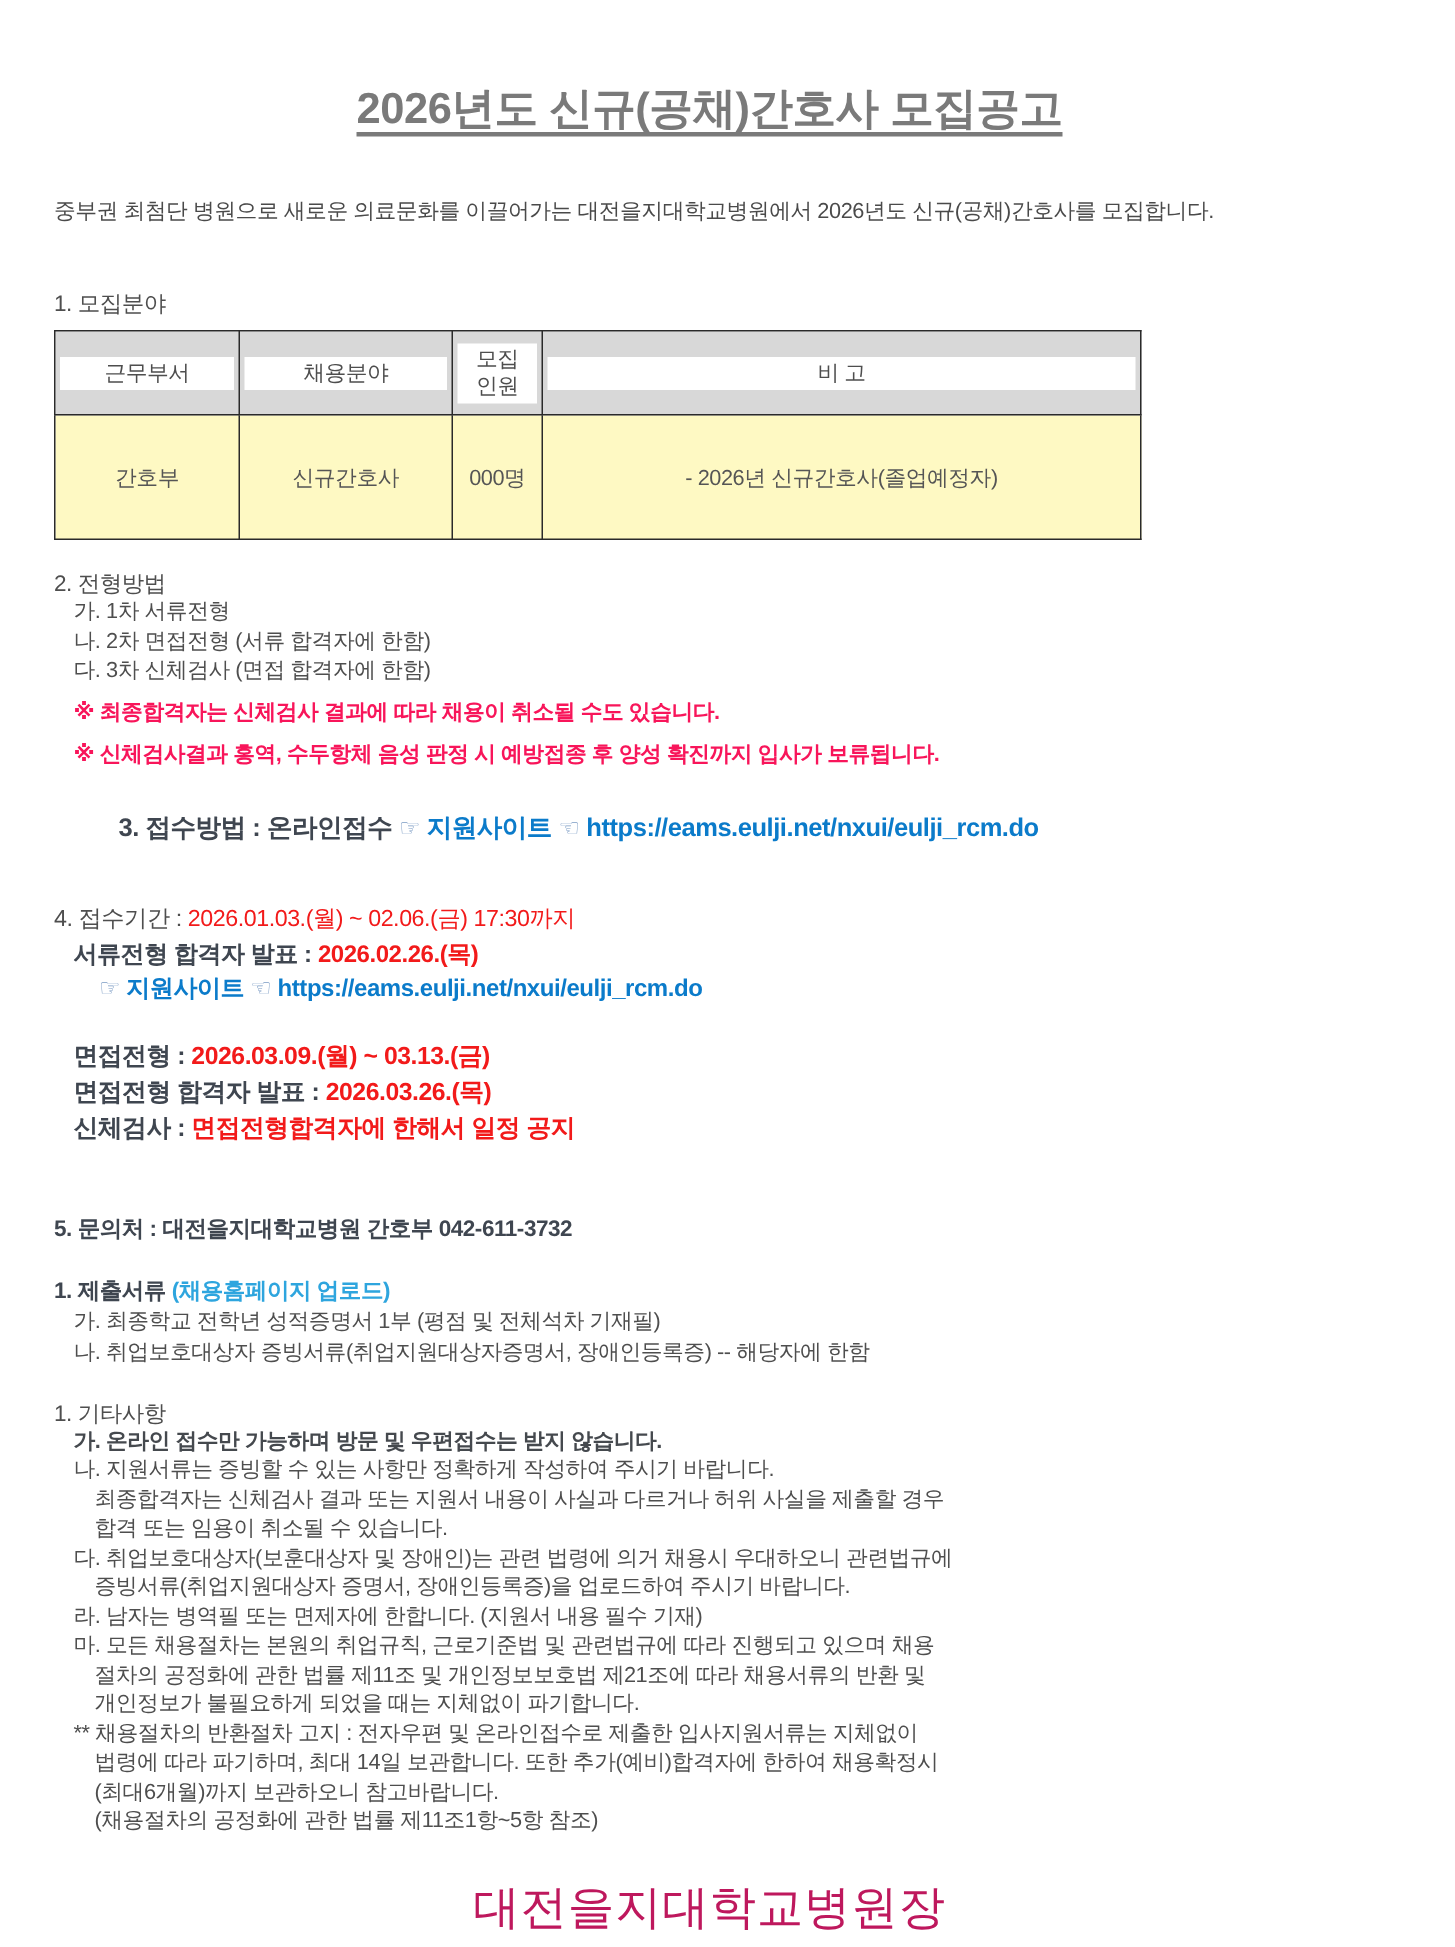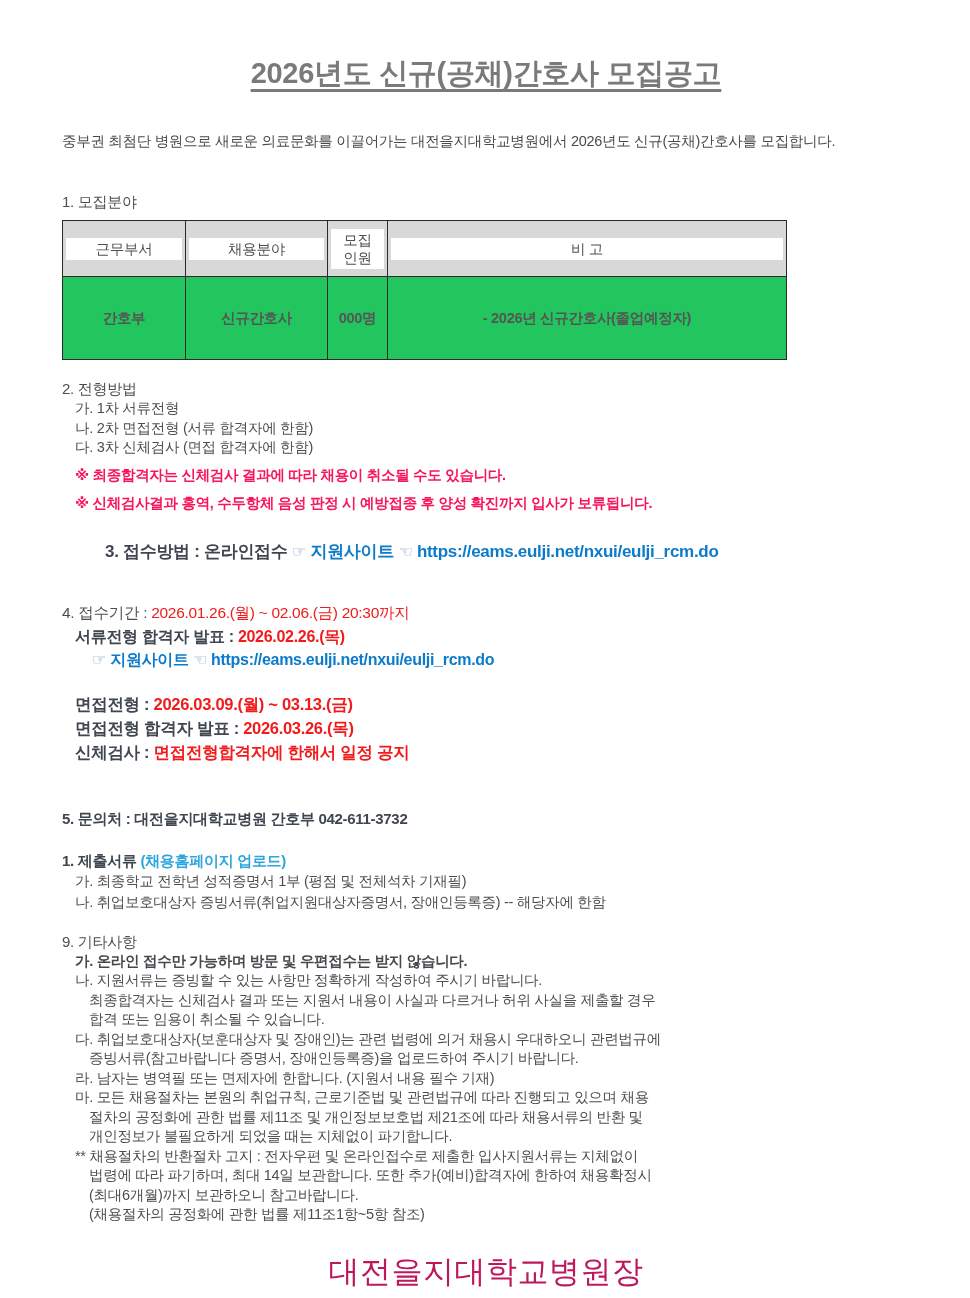--- a/index.html
+++ b/index.html
@@ -5,21 +5,21 @@
   html,body{margin:0;padding:0;background:#fff;}
   .page{
     position:relative;
     width:970px;height:1298px;
     background:#ffffff;
     overflow:hidden;
     font-family:"Liberation Sans","DejaVu Sans",sans-serif;
     color:#4e4e4e;
     letter-spacing:-0.3px;
     box-sizing:border-box;
-    padding:55px 60px 0 62px;
+    padding:55px 60px 0 36px;
   }
   .doc-title{
     text-align:center;
     font-size:29px;
     font-weight:bold;
     color:#7a7a7a;
     text-decoration:underline;
     text-decoration-thickness:3px;
     text-underline-offset:6px;
     line-height:36px;
@@ -31,21 +31,21 @@
     margin-top:8px;
     border-collapse:collapse;
     table-layout:fixed;
     width:724px;
     font-size:14.5px;
   }
   table.recruit td{border:1px solid #2a2a2a;text-align:center;vertical-align:middle;padding:0;}
   tr.head td{background:#d8d8d8;height:55px;color:#4e4e4e;}
   .band{display:block;background:#ffffff;margin:0 3px;padding:2px 0;line-height:18px;}
   .narrow{display:block;max-width:32px;margin:0 auto;word-break:break-all;}
-  tr.body td{height:82px;background:#22c55e;color:#555;font-weight:bold;}
+  tr.body td{height:82px;background:#fef9c3;color:#555;}
   td.note-cell{text-align:left;padding-left:10px;}
   .s2{margin-top:20px;}
   .line{font-size:14.5px;line-height:19.5px;color:#4e4e4e;}
   .ind1{padding-left:13px;}
   .ind2{padding-left:27px;}
   .red-note{color:#f8155a;font-weight:bold;line-height:22px;margin-top:6px;font-size:14.5px;}
   .s3{margin-top:26px;font-size:17px;font-weight:bold;color:#3f4650;margin-left:43px;}
   .hand{color:#7c9cc4;font-weight:normal;font-size:16px;}
   .blue{color:#0b7bca;}
   .lightblue{color:#2ea5de;}
@@ -129,21 +129,21 @@
     <span>3. 접수방법 : 온라인접수</span>
     <span class="hand">☞</span>
     <span class="blue">지원사이트</span>
     <span class="hand">☜</span>
     <span class="blue">https://eams.eulji.net/nxui/eulji_rcm.do</span>
   </div>
 
   <div class="s4">
     <div class="s4-line1">
       <span>4. 접수기간 :</span>
-      <span class="red">2026.01.26.(월) ~ 02.06.(금) 20:30까지</span>
+      <span class="red">2026.01.03.(월) ~ 02.06.(금) 17:30까지</span>
     </div>
     <div class="s4-bold ind1">
       <span>서류전형 합격자 발표 :</span>
       <span class="red">2026.02.26.(목)</span>
     </div>
     <div class="s4-link">
       <span class="hand">☞</span>
       <span class="blue">지원사이트</span>
       <span class="hand">☜</span>
       <span class="blue">https://eams.eulji.net/nxui/eulji_rcm.do</span>
@@ -171,27 +171,27 @@
   <div class="s6">
     <div class="s6-h">
       <span>1. 제출서류</span>
       <span class="lightblue">(채용홈페이지 업로드)</span>
     </div>
     <div class="line ind1">가. 최종학교 전학년 성적증명서 1부 (평점 및 전체석차 기재필)</div>
     <div class="line ind1">나. 취업보호대상자 증빙서류(취업지원대상자증명서, 장애인등록증) -- 해당자에 한함</div>
   </div>
 
   <div class="s7">
-    <div class="sec-h">9. 기타사항</div>
+    <div class="sec-h">1. 기타사항</div>
     <div class="line ind1 bold">가. 온라인 접수만 가능하며 방문 및 우편접수는 받지 않습니다.</div>
     <div class="line ind1">나. 지원서류는 증빙할 수 있는 사항만 정확하게 작성하여 주시기 바랍니다.</div>
     <div class="line ind2">최종합격자는 신체검사 결과 또는 지원서 내용이 사실과 다르거나 허위 사실을 제출할 경우</div>
     <div class="line ind2">합격 또는 임용이 취소될 수 있습니다.</div>
     <div class="line ind1">다. 취업보호대상자(보훈대상자 및 장애인)는 관련 법령에 의거 채용시 우대하오니 관련법규에</div>
-    <div class="line ind2">증빙서류(참고바랍니다 증명서, 장애인등록증)을 업로드하여 주시기 바랍니다.</div>
+    <div class="line ind2">증빙서류(취업지원대상자 증명서, 장애인등록증)을 업로드하여 주시기 바랍니다.</div>
     <div class="line ind1">라. 남자는 병역필 또는 면제자에 한합니다. (지원서 내용 필수 기재)</div>
     <div class="line ind1">마. 모든 채용절차는 본원의 취업규칙, 근로기준법 및 관련법규에 따라 진행되고 있으며 채용</div>
     <div class="line ind2">절차의 공정화에 관한 법률 제11조 및 개인정보보호법 제21조에 따라 채용서류의 반환 및</div>
     <div class="line ind2">개인정보가 불필요하게 되었을 때는 지체없이 파기합니다.</div>
     <div class="line ind1">** 채용절차의 반환절차 고지 : 전자우편 및 온라인접수로 제출한 입사지원서류는 지체없이</div>
     <div class="line ind2">법령에 따라 파기하며, 최대 14일 보관합니다.  또한 추가(예비)합격자에 한하여 채용확정시</div>
     <div class="line ind2">(최대6개월)까지 보관하오니 참고바랍니다.</div>
     <div class="line ind2">(채용절차의 공정화에 관한 법률 제11조1항~5항 참조)</div>
   </div>
 

